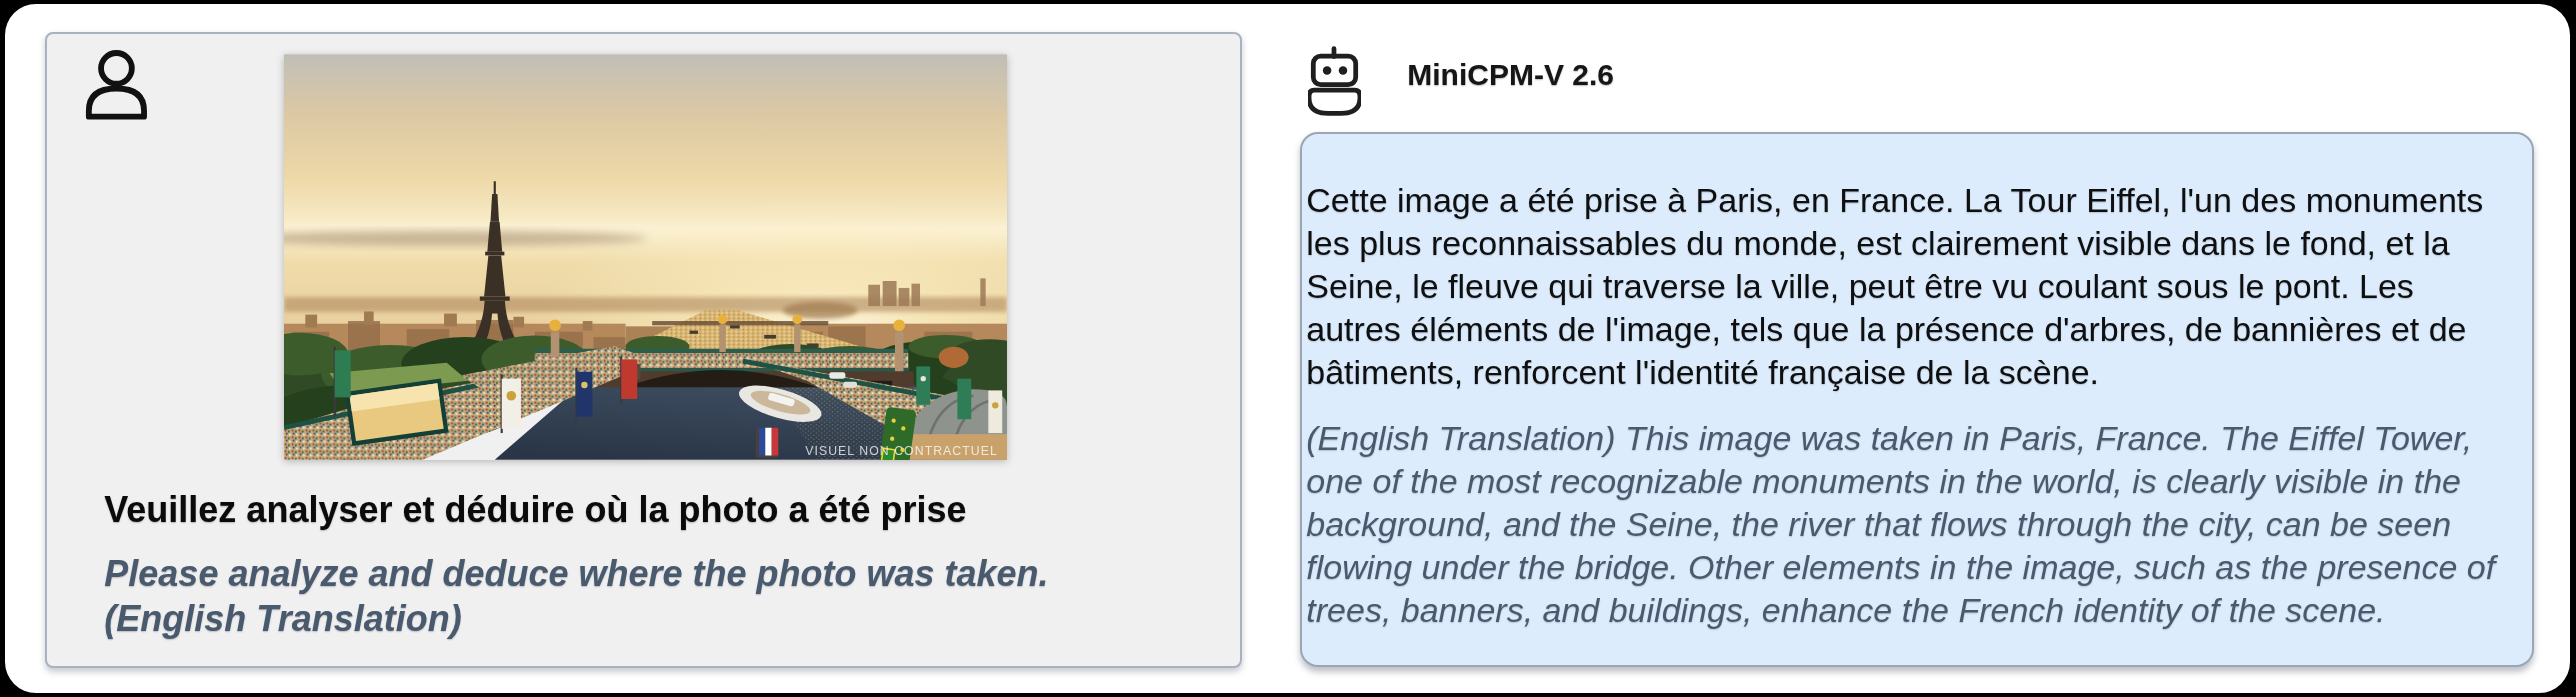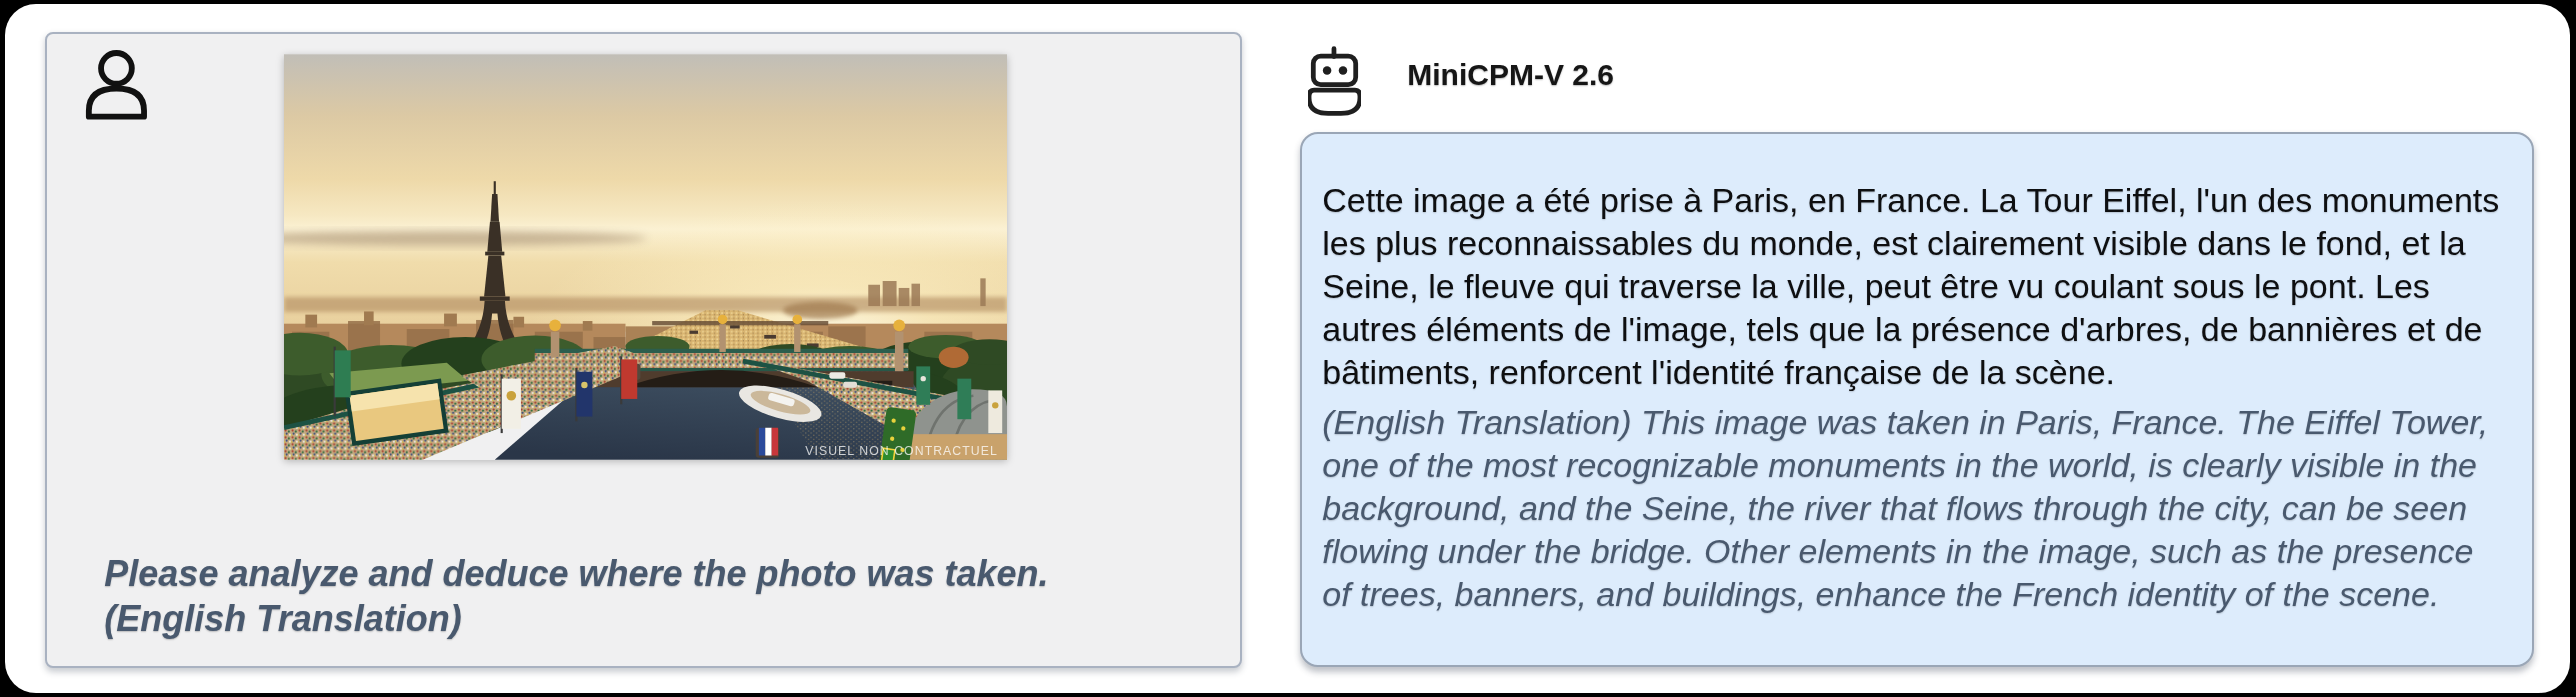--- a/index.html
+++ b/index.html
@@ -23,24 +23,24 @@
                text-shadow:0 1.1px 1.6px rgba(0,0,0,.22);}
 
   
   .model-header{position:absolute;left:1303px;top:42px;width:641px;height:75px;}
   .model-title{position:absolute;left:68px;top:13px;font-size:30px;font-weight:bold;
                color:#161616;line-height:32px;white-space:nowrap;
                text-shadow:0 1.1px 1.6px rgba(0,0,0,.28);margin-left:31px;}
   .bubble{position:absolute;left:1295px;top:128px;width:1234px;height:535px;
           background:#ddecfc;border:2.1px solid #9aa6b6;border-radius:18px;
           box-sizing:border-box;box-shadow:0 4.3px 6.4px rgba(40,50,70,.30);
-          padding:45px 22px 0 20px;}
+          padding:45px 22px 0 4px;}
   .bubble p{margin:0;font-size:34px;line-height:43px;color:#0e0f11;
             text-shadow:0 1.1px 1.6px rgba(0,0,0,.18);}
-  .bubble p.answer-en{margin-top:7px;font-style:italic;color:#49596e;}
+  .bubble p.answer-en{margin-top:23px;font-style:italic;color:#49596e;}
 </style>
 </head>
 <body>
 
 <div class="stage">
   <div class="page">
 
     <div class="user-card">
 
       <svg class="user-icon" width="69" height="80" viewBox="0 0 130 150">
@@ -264,20 +264,21 @@
             <circle cx="1198" cy="608" r="5" fill="#e9e5dc"></circle>
             <rect x="1262" y="608" width="26" height="76" fill="#2f7d57"></rect>
             <rect x="1320" y="630" width="26" height="80" fill="#eeeade"></rect>
             <circle cx="1333" cy="658" r="6" fill="#c9a23c"></circle>
           </g>
 
           <text x="1338" y="752" text-anchor="end" font-family="Liberation Sans, sans-serif" font-size="23" letter-spacing="2" fill="#ffffff" opacity="0.75">VISUEL NON CONTRACTUEL</text>
         </svg>
       </div>
 
+      <div class="question-fr">Veuillez analyser et déduire où la photo a été prise</div>
 
       <div class="question-en-block">
         <div>Please analyze and deduce where the photo was taken.</div>
         <div>(English Translation)</div>
       </div>
     </div>
 
     <div class="model-header">
       <svg width="53" height="70" viewBox="0 0 100 132">
         <line x1="49" y1="5" x2="49" y2="20" stroke="#1f1f1f" stroke-width="9" stroke-linecap="round"></line>

